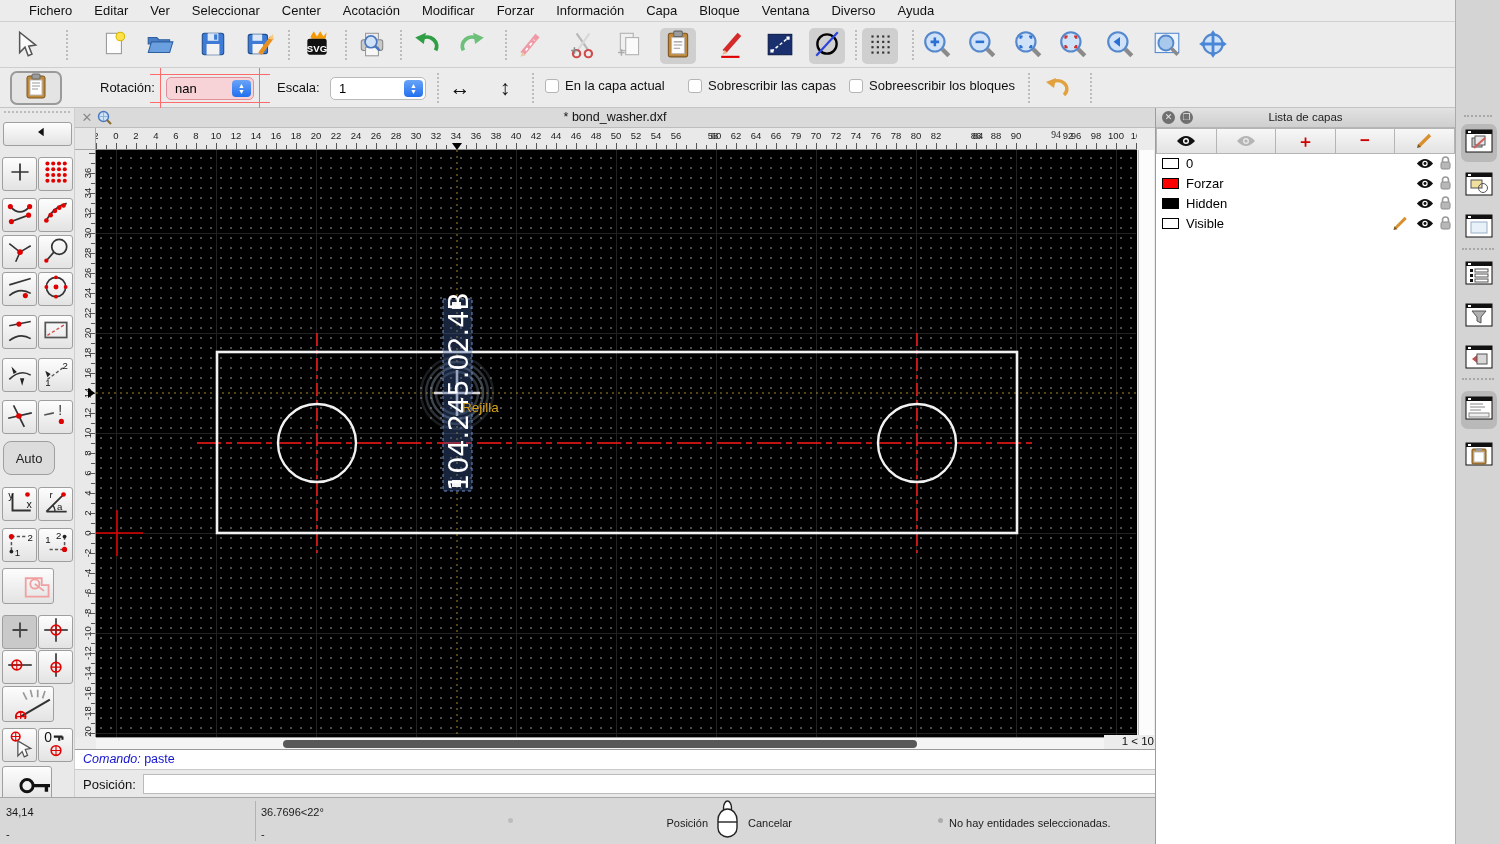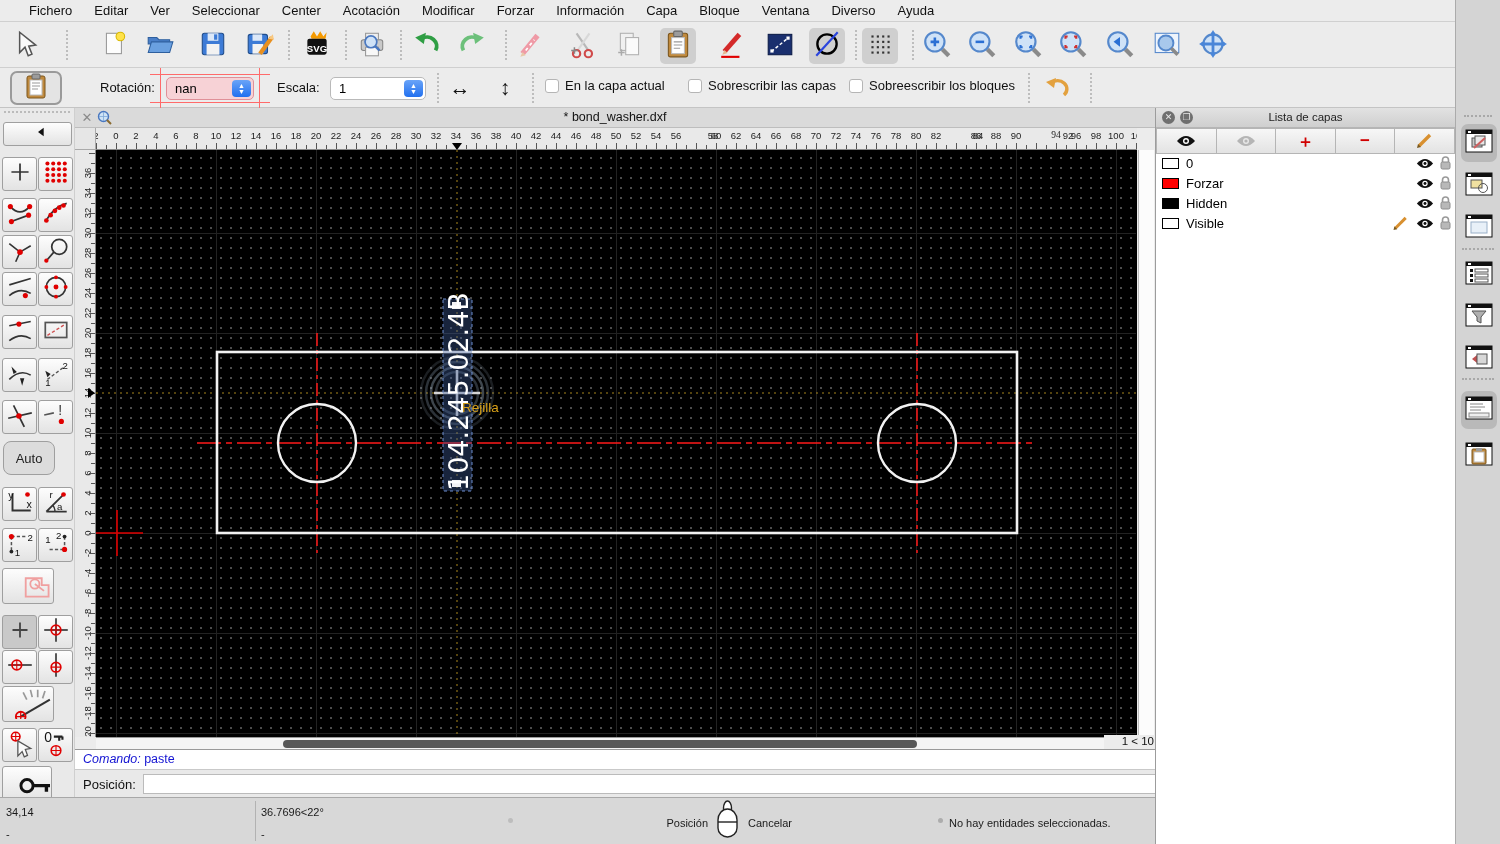--- a/index.html
+++ b/index.html
@@ -651,21 +651,21 @@
       <span class="hr-label" style="left: 500px;">48</span>
       <span class="hr-label" style="left: 520px;">50</span>
       <span class="hr-label" style="left: 540px;">52</span>
       <span class="hr-label" style="left: 560px;">54</span>
       <span class="hr-label" style="left: 580px;">56</span>
       <span class="hr-label" style="left: 600px; margin-left: 17px;">58</span>
       <span class="hr-label" style="left: 620px;">60</span>
       <span class="hr-label" style="left: 640px;">62</span>
       <span class="hr-label" style="left: 660px;">64</span>
       <span class="hr-label" style="left: 680px;">66</span>
-      <span class="hr-label" style="left: 700px;">68</span>
+      <span class="hr-label" style="left: 700px;">79</span>
       <span class="hr-label" style="left: 720px;">70</span>
       <span class="hr-label" style="left: 740px;">72</span>
       <span class="hr-label" style="left: 760px;">74</span>
       <span class="hr-label" style="left: 780px;">76</span>
       <span class="hr-label" style="left: 800px;">78</span>
       <span class="hr-label" style="left: 820px;">80</span>
       <span class="hr-label" style="left: 840px;">82</span>
       <span class="hr-label" style="left: 860px; margin-left: 22px;">84</span>
       <span class="hr-label" style="left: 880px;">86</span>
       <span class="hr-label" style="left: 900px;">88</span>

